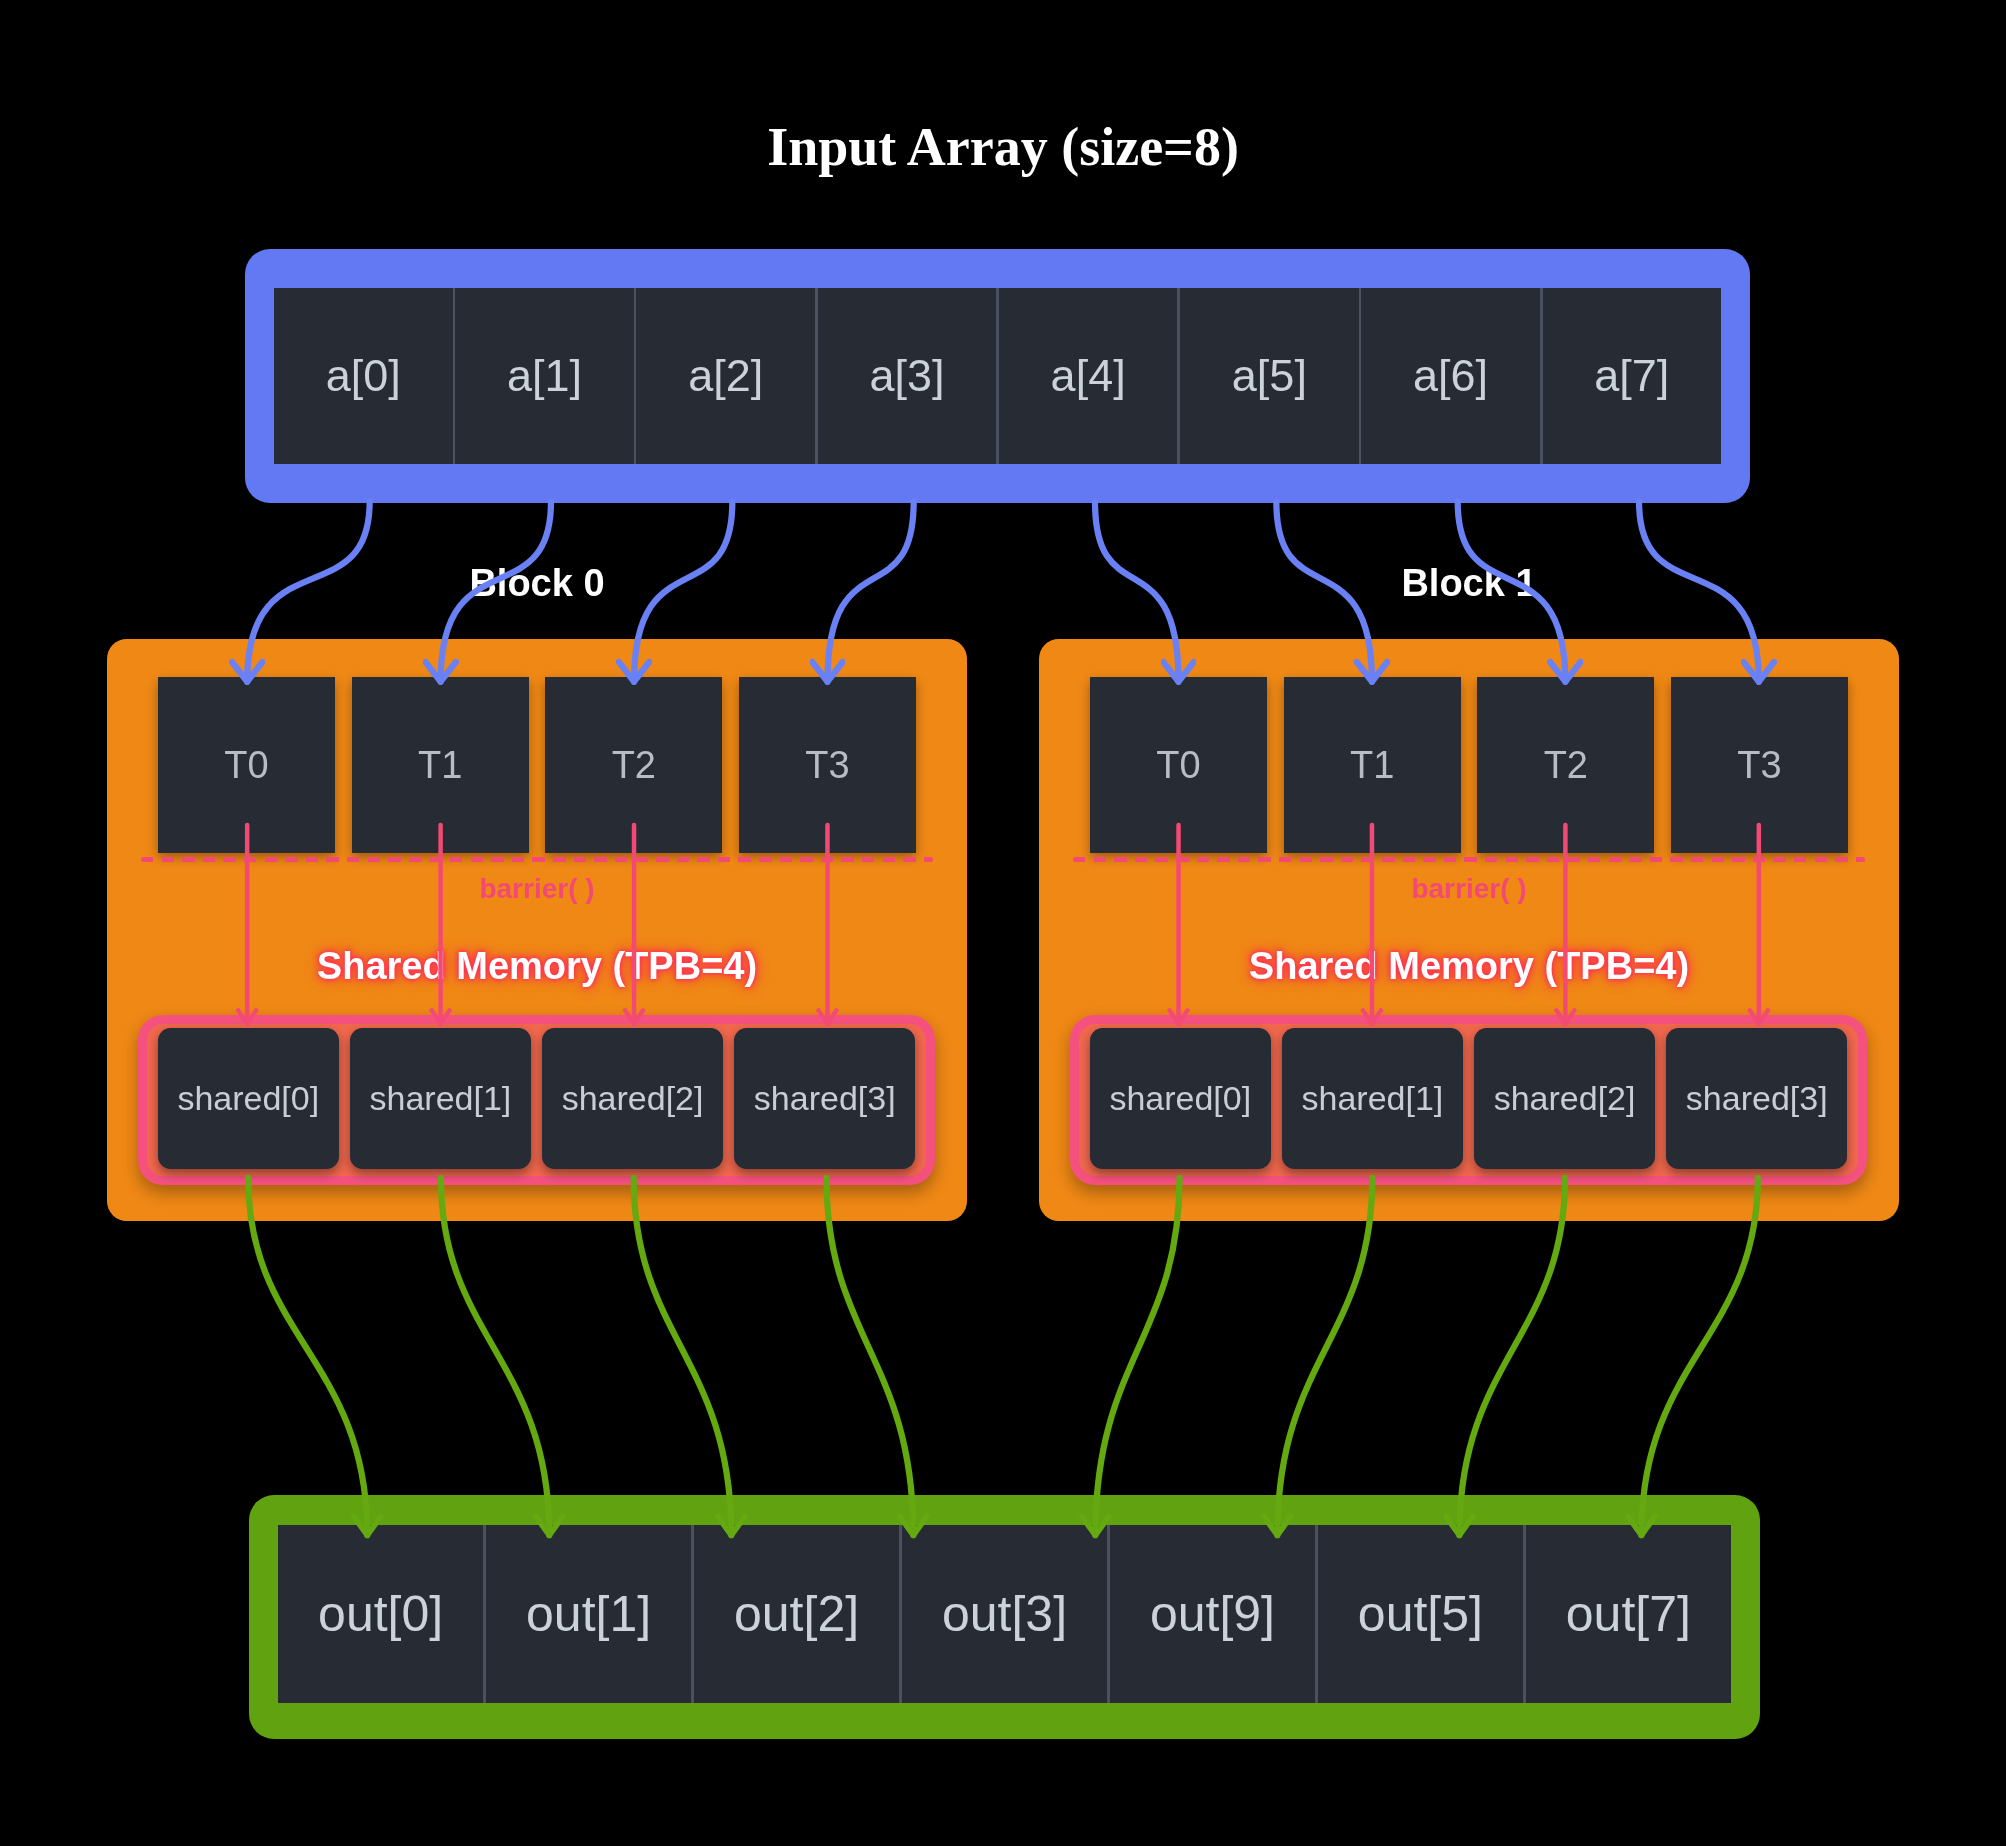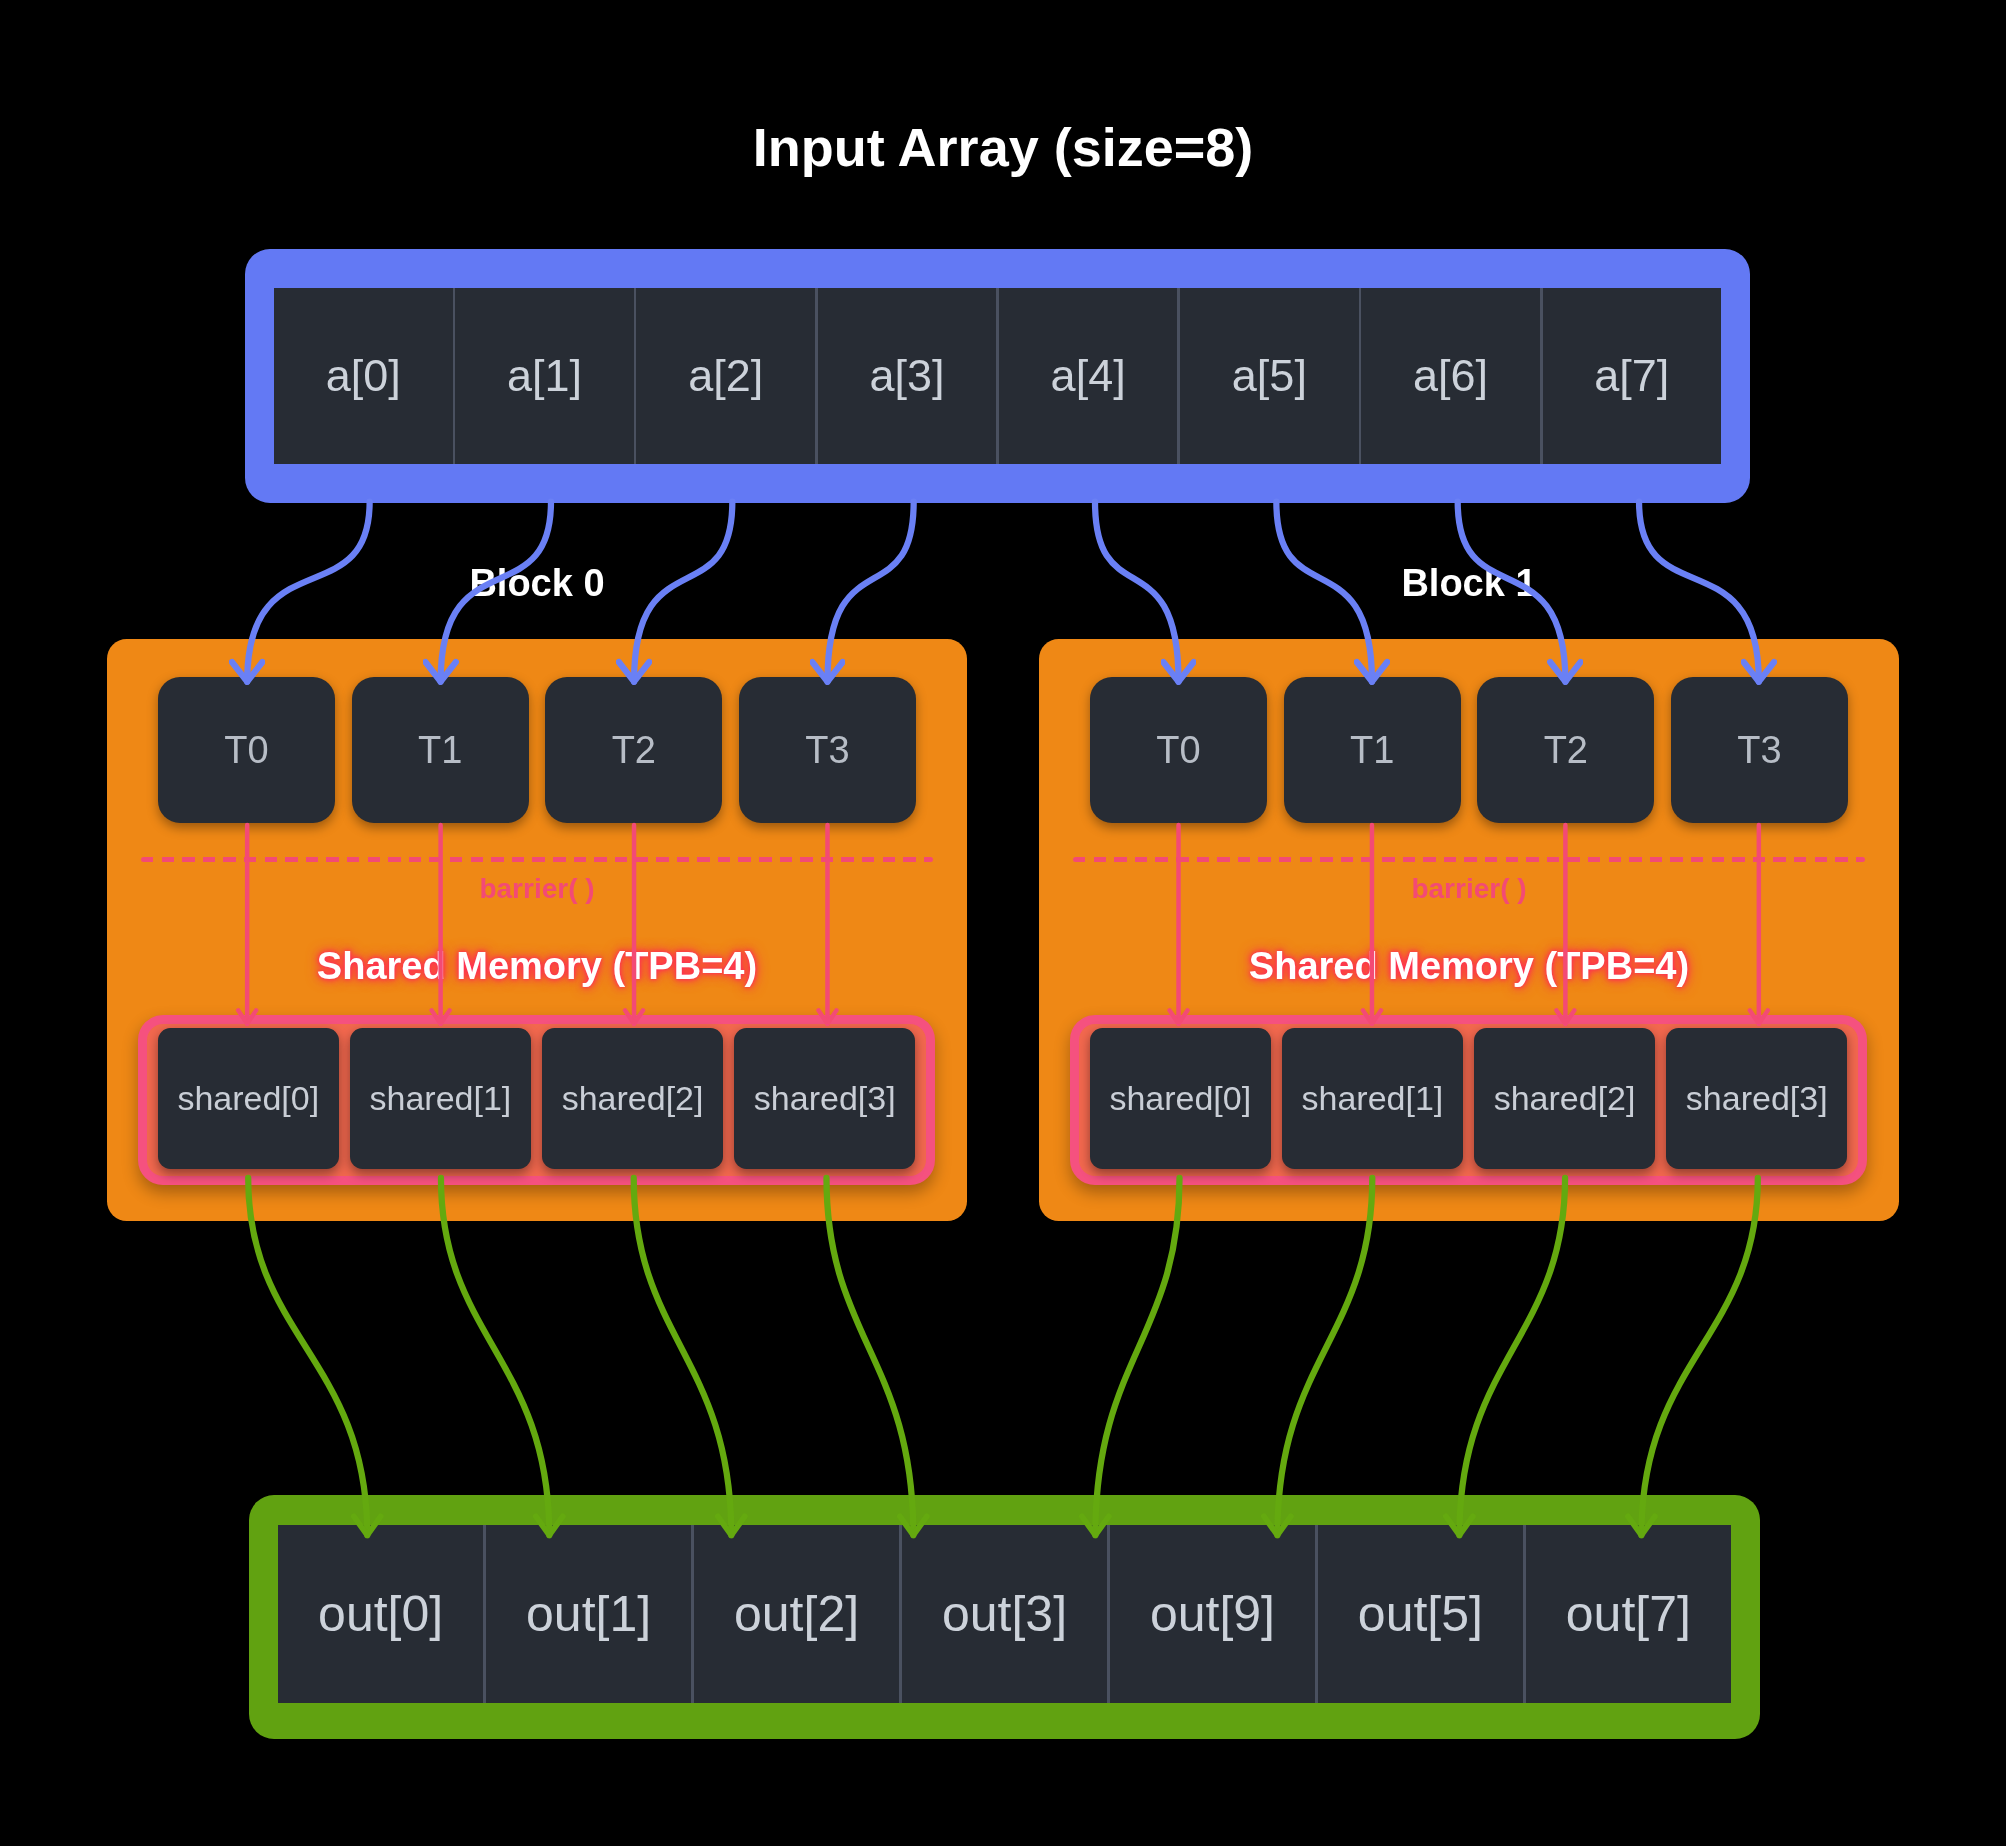--- a/index.html
+++ b/index.html
@@ -7,21 +7,21 @@
     position:relative;
     width:2006px;height:1847px;
     background:var(--background,#000);
     font-family:"Liberation Sans", sans-serif;
     overflow:hidden;
   }
   .title{
     position:absolute;left:0;width:100%;
     text-align:center;color:#fff;font-weight:700;font-size:54px;line-height:1.1;
   }
-  #input-title{top:118px;}
+  #input-title{top:118px;font-family:Liberation Serif, serif;}
   #output-title{top:1358px;}
 
   .frame{
     position:absolute;box-sizing:border-box;border-radius:25px;
     box-shadow:0 9px 23px rgba(0,0,0,.5);
   }
   #input-array{
     left:245px;top:249px;width:1505px;height:254px;
     background:var(--input_frame,#6379f4);
     padding:39px 29px;
@@ -58,24 +58,23 @@
     box-shadow:0 10.7px 25px rgba(0,0,0,.55);
   }
   #block0{left:107px;}
   #block1{left:1039px;}
 
   .threads-row{
     position:absolute;left:51px;right:51px;top:38px;height:149px;
     display:flex;justify-content:space-between;
   }
   .thread-cell{
-    flex:0 0 177px;max-width:177px;height:146px;
+    flex:0 0 177px;max-width:177px;height:176px;
     font-size:38px;color:#b7bdc6;
     box-shadow:0 4.5px 10.7px rgba(0,0,0,.35);
-    border-radius:22px;
   }
   .barrier-line{
     position:absolute;left:34px;right:34px;top:218px;height:5.4px;border-radius:2.7px;
     background:repeating-linear-gradient(90deg,var(--pink,#f34a75) 0 12.5px,transparent 12.5px 20.6px);
   }
   .barrier-label{
     position:absolute;top:236px;left:0;width:100%;
     text-align:center;color:var(--pink,#f34a75);
     font-size:28px;font-weight:700;line-height:1;
   }

